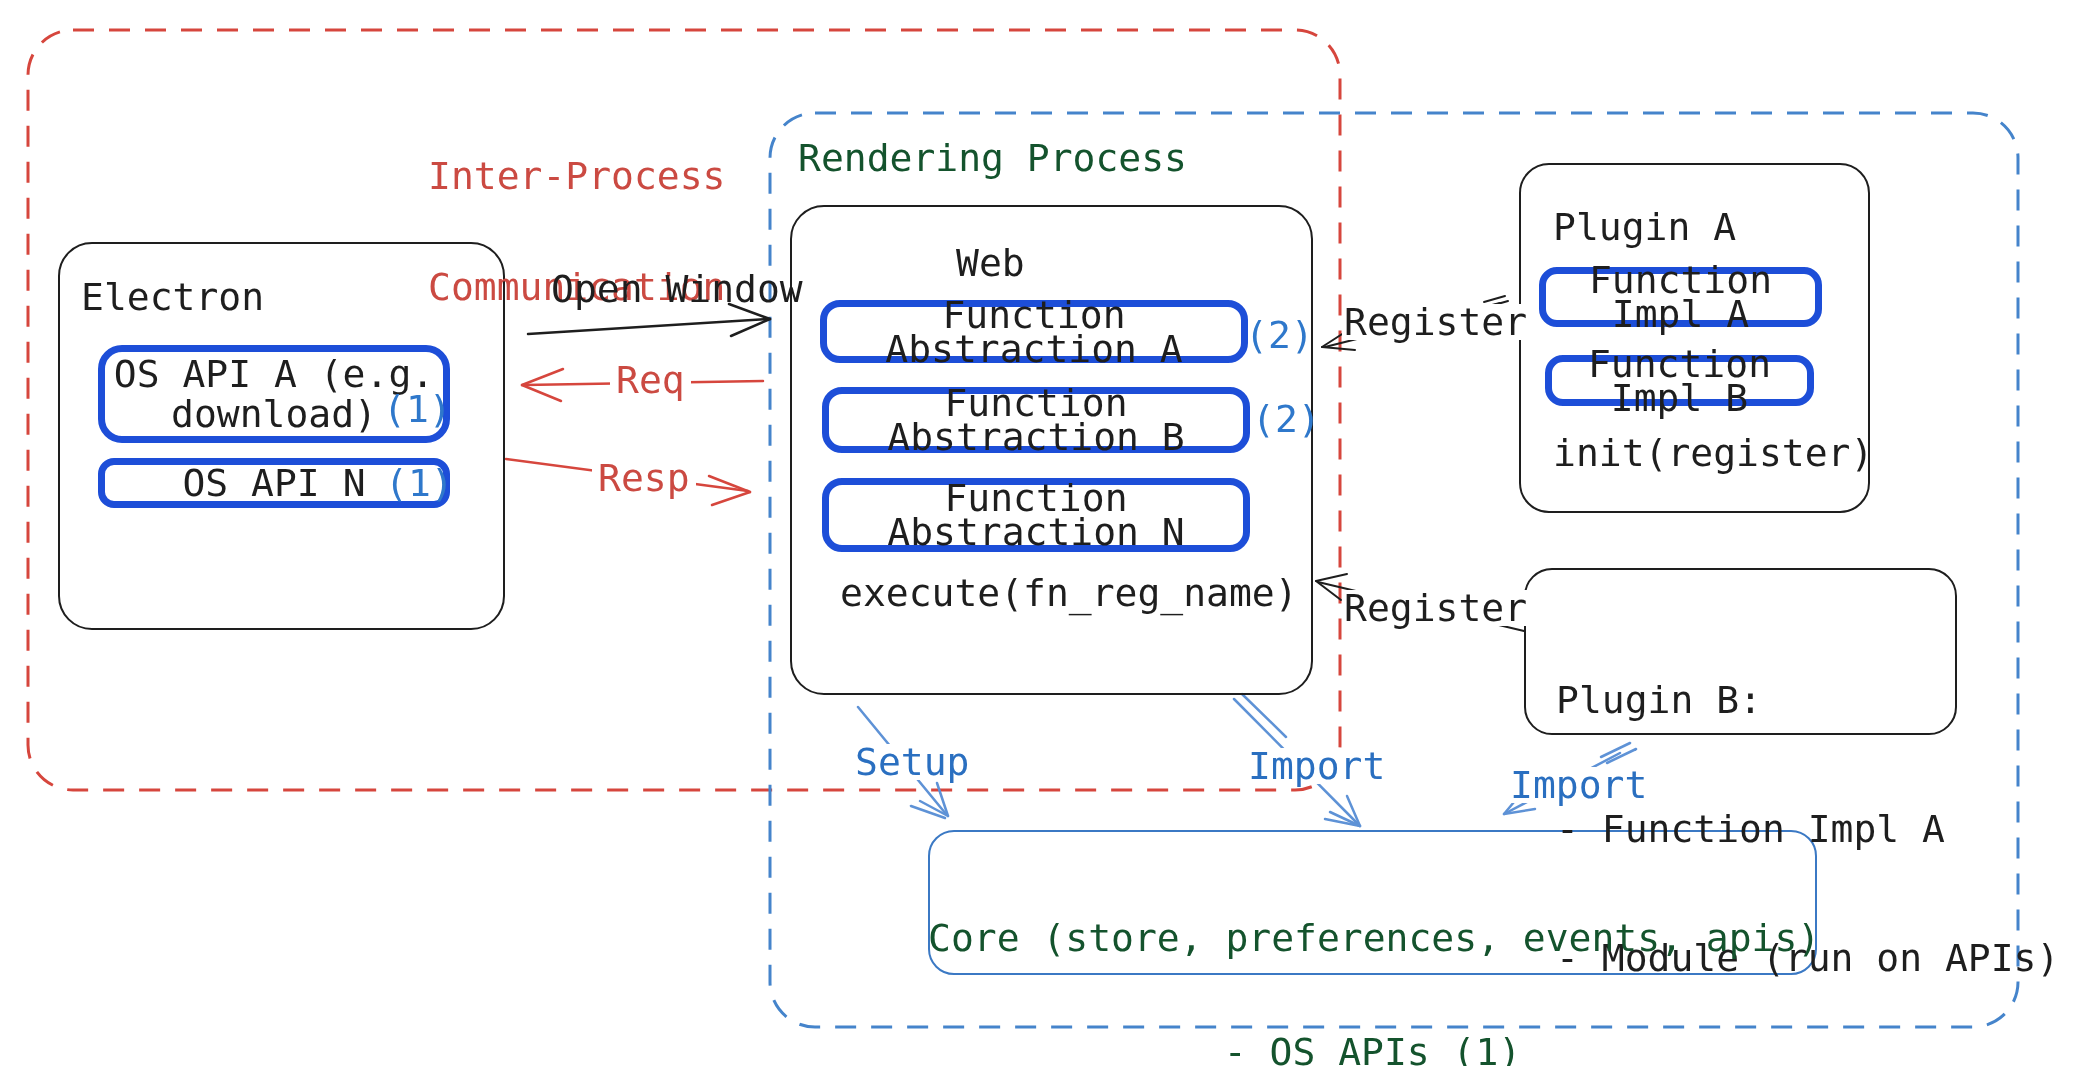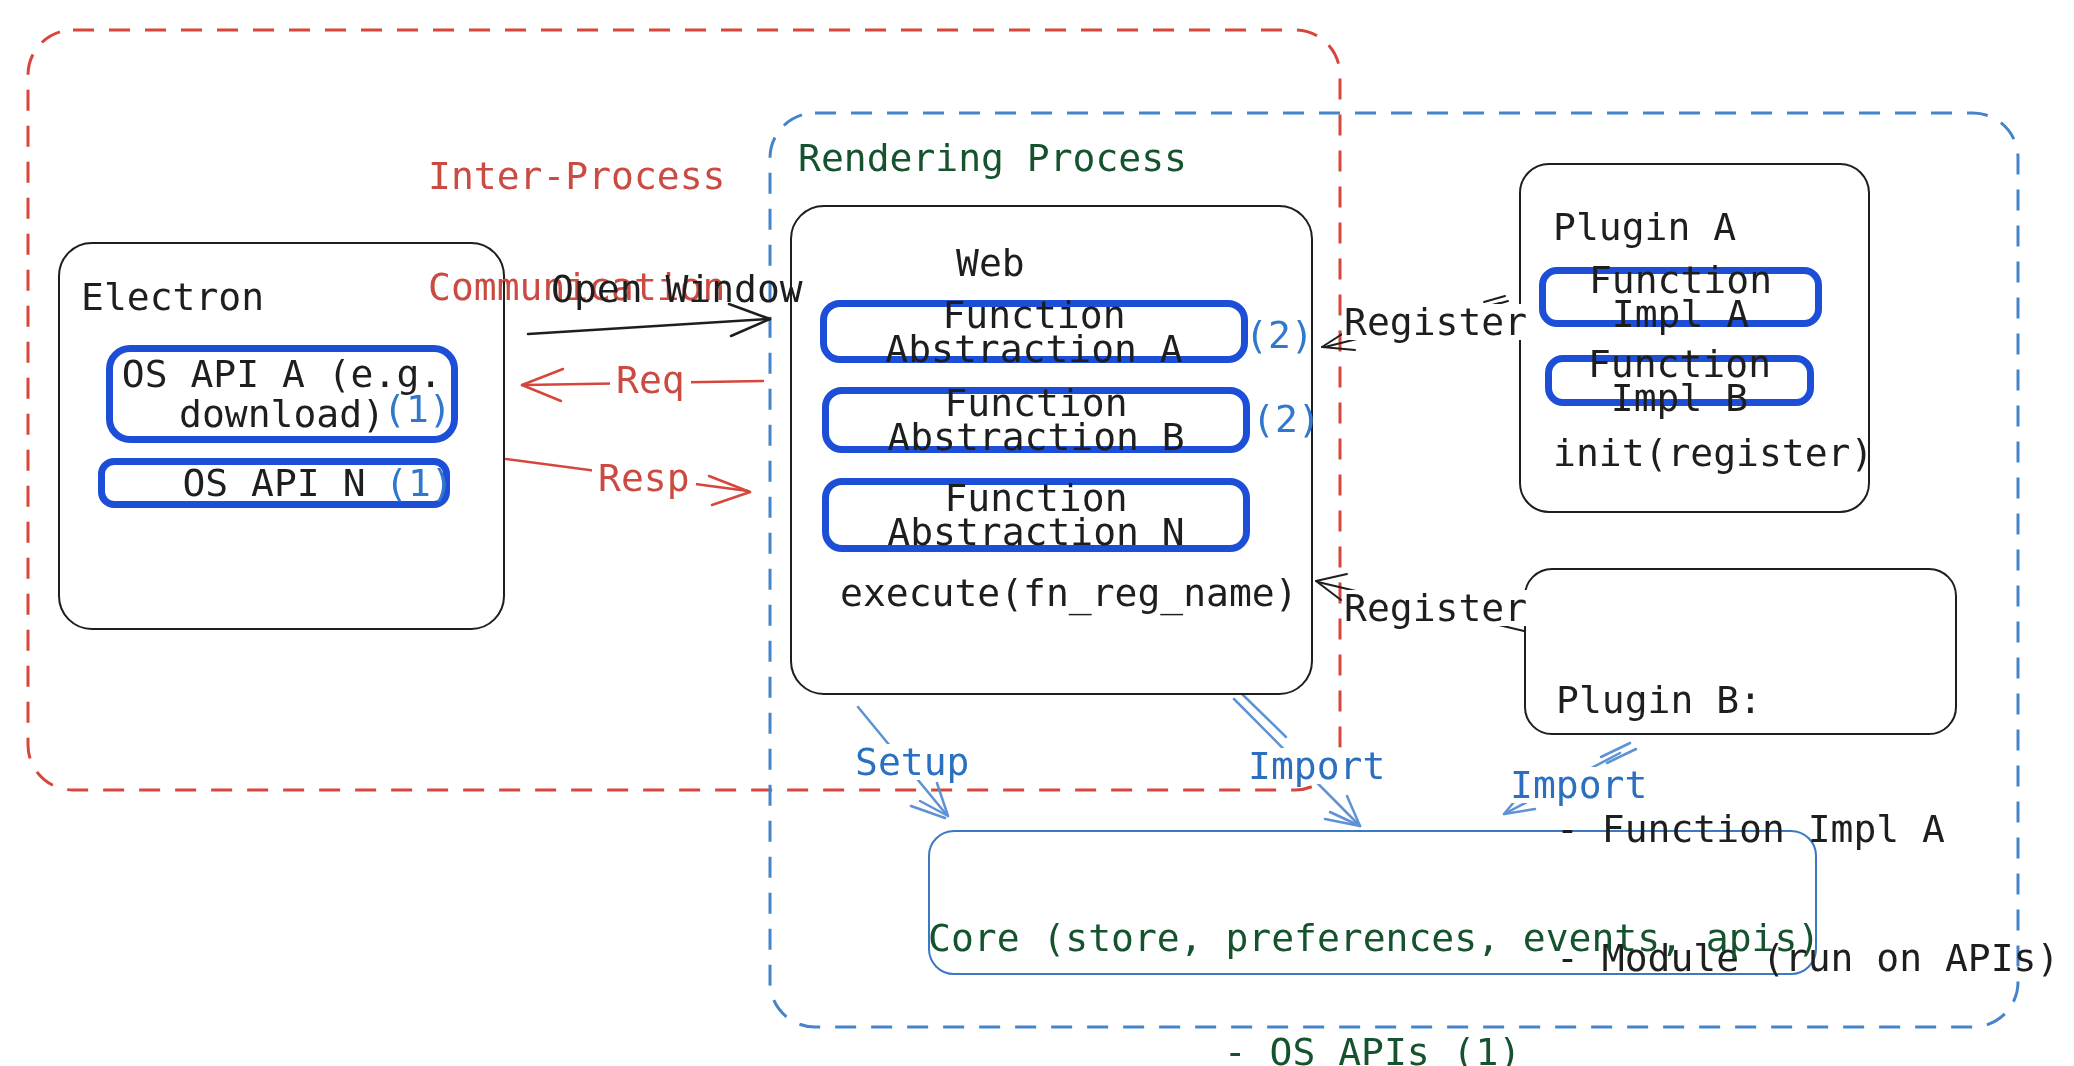--- a/index.html
+++ b/index.html
@@ -91,21 +91,21 @@
   <div class="multiline red" style="left:428px;top:84px;line-height:37px;">
     <div>Inter-Process</div>
     <div>Communication</div>
   </div>
 
   <div class="lbl bluetxt" style="left:798px;top:141px;">Rendering Process</div>
 
   <div class="box" style="left:58px;top:242px;width:447px;height:388px;"></div>
   <div class="lbl" style="left:81px;top:280px;">Electron</div>
 
-  <div class="subbox" style="left:98px;top:345px;width:352px;height:98px;border-radius:24px;margin-left:8px;">
+  <div class="subbox" style="left:98px;top:345px;width:352px;height:98px;border-radius:24px;">
     <div style="line-height:40px;">
       <div>OS API A (e.g.</div>
       <div>download)</div>
     </div>
   </div>
   <div class="tag" style="left:383px;top:392px;">(1)</div>
 
   <div class="subbox" style="left:98px;top:458px;width:352px;height:50px;border-radius:16px;">
     <div>OS API N</div>
   </div>

